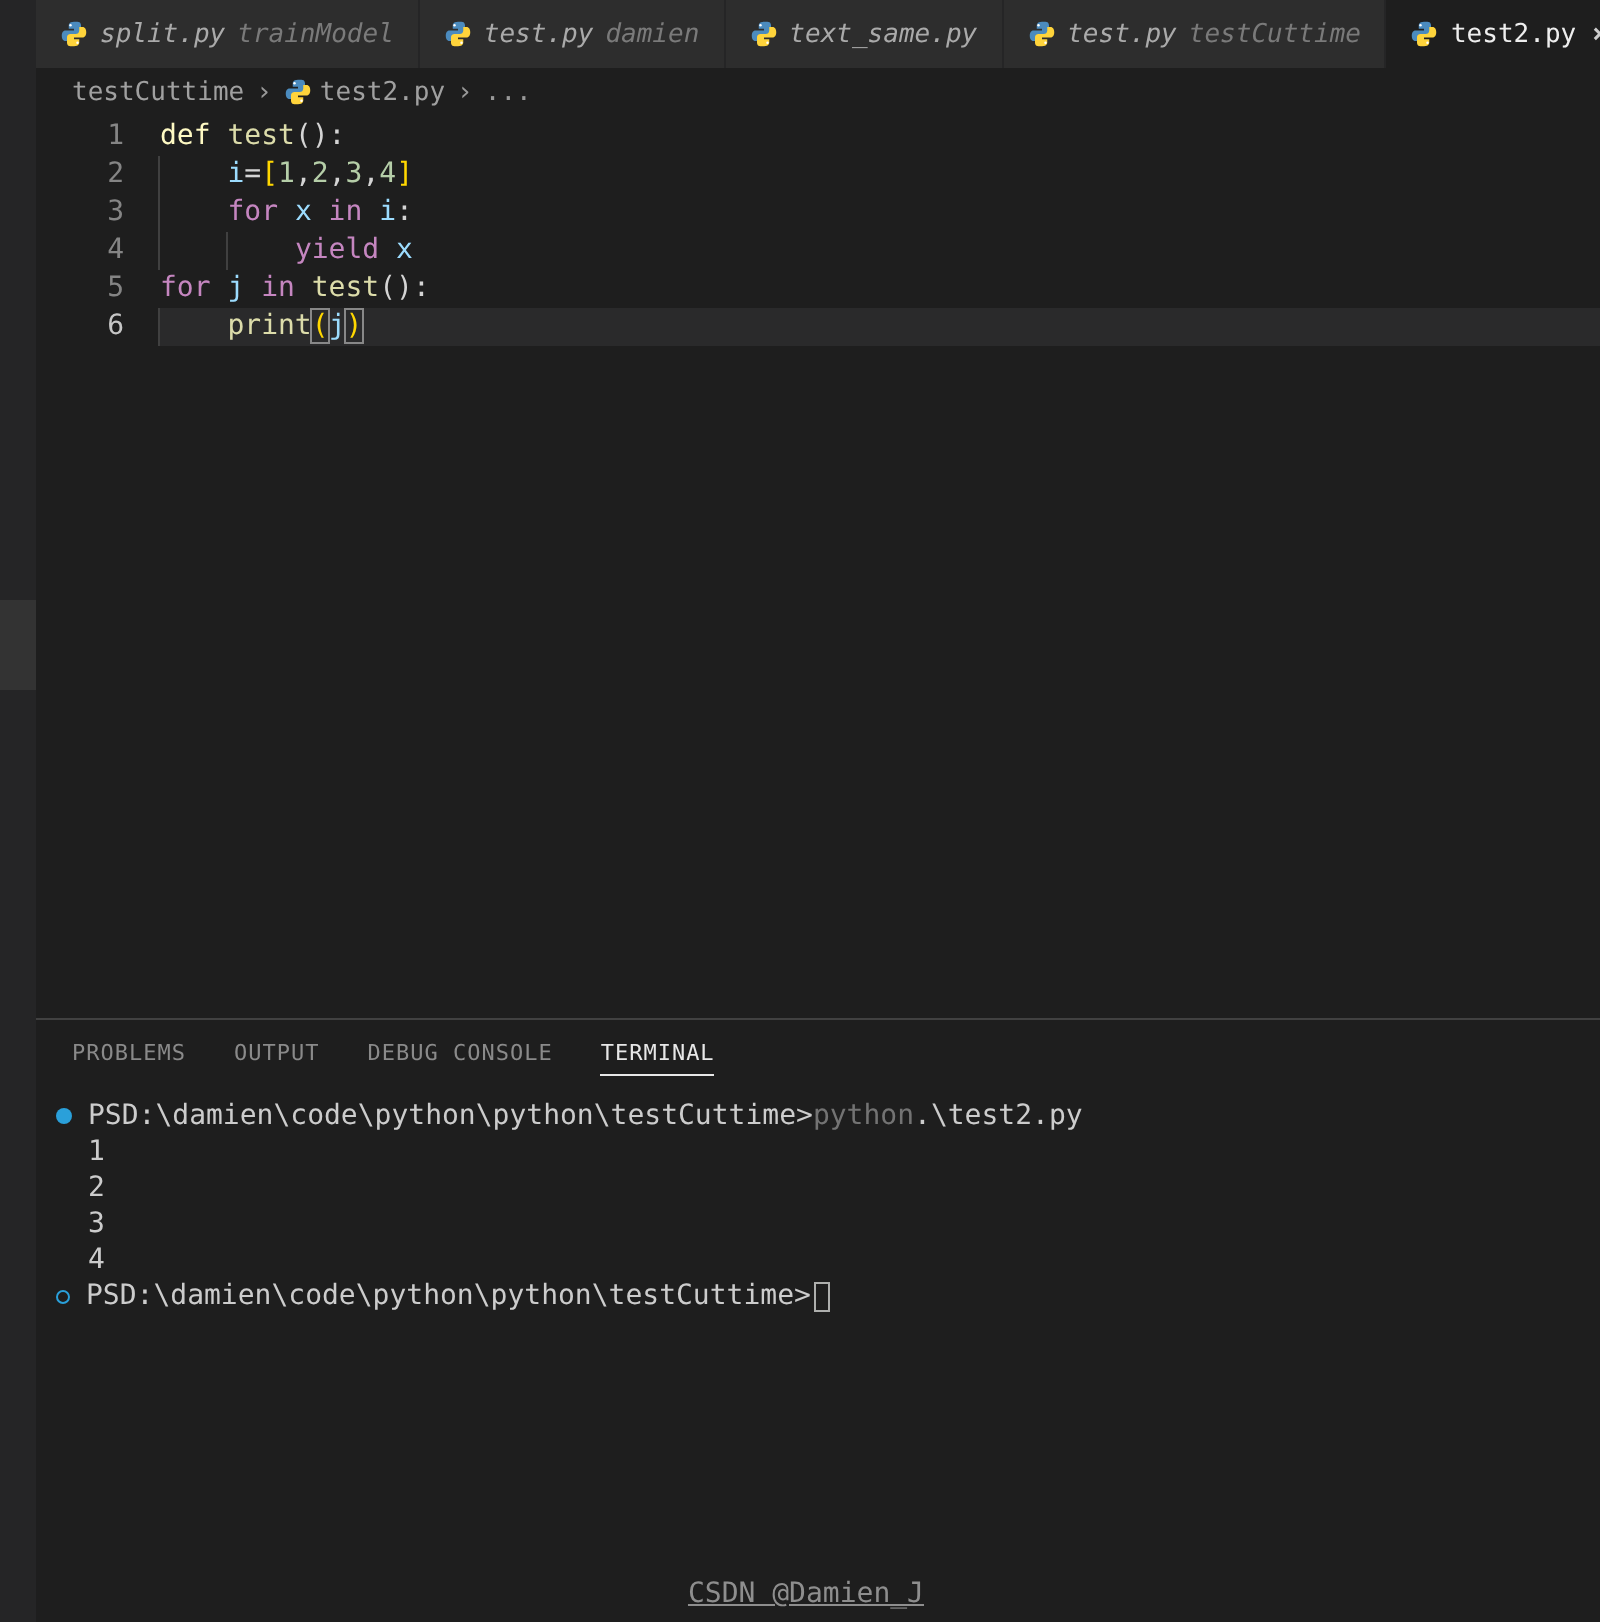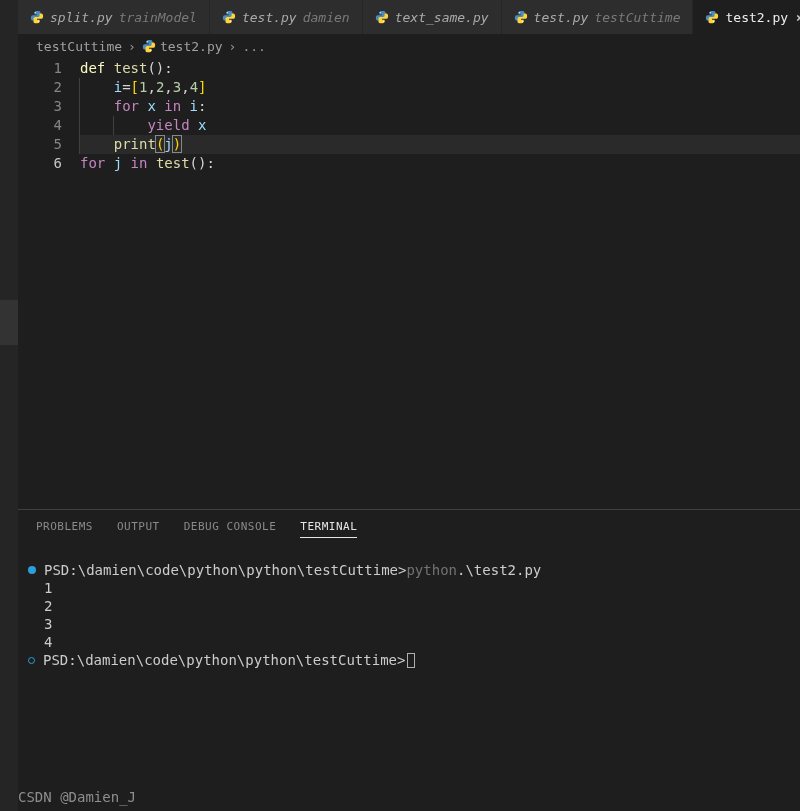--- a/index.html
+++ b/index.html
@@ -120,39 +120,39 @@
     padding: 4px 0;
   }
   .panel-tabs .ptab.active { color: #e7e7e7; border-bottom: 1px solid #e7e7e7; }
   .terminal {
     flex: 1;
     padding: 6px 10px 6px 10px;
     font-family: Consolas, monospace;
     font-size: 14px;
     line-height: 18px;
     color: #ccc;
-    margin-top: 12px;
   }
   .term-line { display: flex; align-items: center; }
   .dot { width: 8px; height: 8px; border-radius: 50%; margin-right: 8px; flex-shrink: 0; }
   .dot.filled { background: #2aa0da; }
   .dot.hollow { border: 1.5px solid #2aa0da; width: 7px; height: 7px; }
   .cmd-py { color: #737373; }
   .cursor-box {
     display: inline-block;
     width: 8px; height: 15px;
     border: 1px solid #aeafad;
     margin-left: 2px;
     vertical-align: middle;
   }
   .watermark {
-    text-align: left;
+    text-align: center;
     color: #8e8e8e;
     font-size: 14px;
     padding: 4px 12px 6px 0;
+    text-decoration: underline;
   }
 </style>
 </head>
 <body>
 
 <div class="left-stripe">
   <div class="marker"></div>
 </div>
 
 <div class="main">
@@ -243,22 +243,22 @@
       <div class="ln">3</div>
       <div class="ln">4</div>
       <div class="ln">5</div>
       <div class="ln active">6</div>
     </div>
     <div class="code">
       <div class="row"><span class="kw2">def </span><span class="fn">test</span><span class="punc">():</span></div>
       <div class="row"><span class="guide"></span>    <span class="ident">i</span><span class="punc">=</span><span class="brkt">[</span><span class="num">1</span><span class="punc">,</span><span class="num">2</span><span class="punc">,</span><span class="num">3</span><span class="punc">,</span><span class="num">4</span><span class="brkt">]</span></div>
       <div class="row"><span class="guide"></span>    <span class="kw">for </span><span class="ident">x</span><span class="kw"> in </span><span class="ident">i</span><span class="punc">:</span></div>
       <div class="row"><span class="guide"></span>    <span class="guide"></span>    <span class="kw">yield </span><span class="ident">x</span></div>
+      <div class="row"><span class="kw">for </span><span class="ident">j</span><span class="kw"> in </span><span class="fn">test</span><span class="punc">():</span></div>
       <div class="row highlight"><span class="guide"></span>    <span class="fn">print</span><span class="brkt brkt-hi">(</span><span class="ident">j</span><span class="brkt brkt-hi">)</span></div>
-      <div class="row"><span class="kw">for </span><span class="ident">j</span><span class="kw"> in </span><span class="fn">test</span><span class="punc">():</span></div>
     </div>
   </div>
 
   <div class="panel">
     <div class="panel-tabs">
       <span class="ptab">PROBLEMS</span>
       <span class="ptab">OUTPUT</span>
       <span class="ptab">DEBUG CONSOLE</span>
       <span class="ptab active">TERMINAL</span>
     </div>

